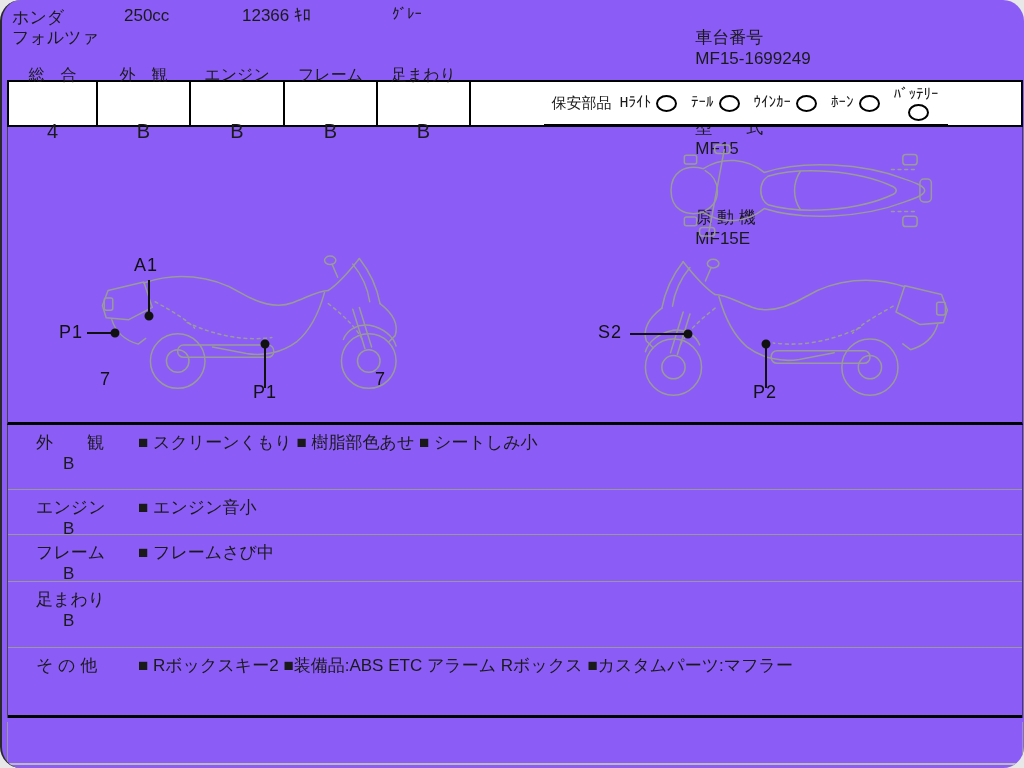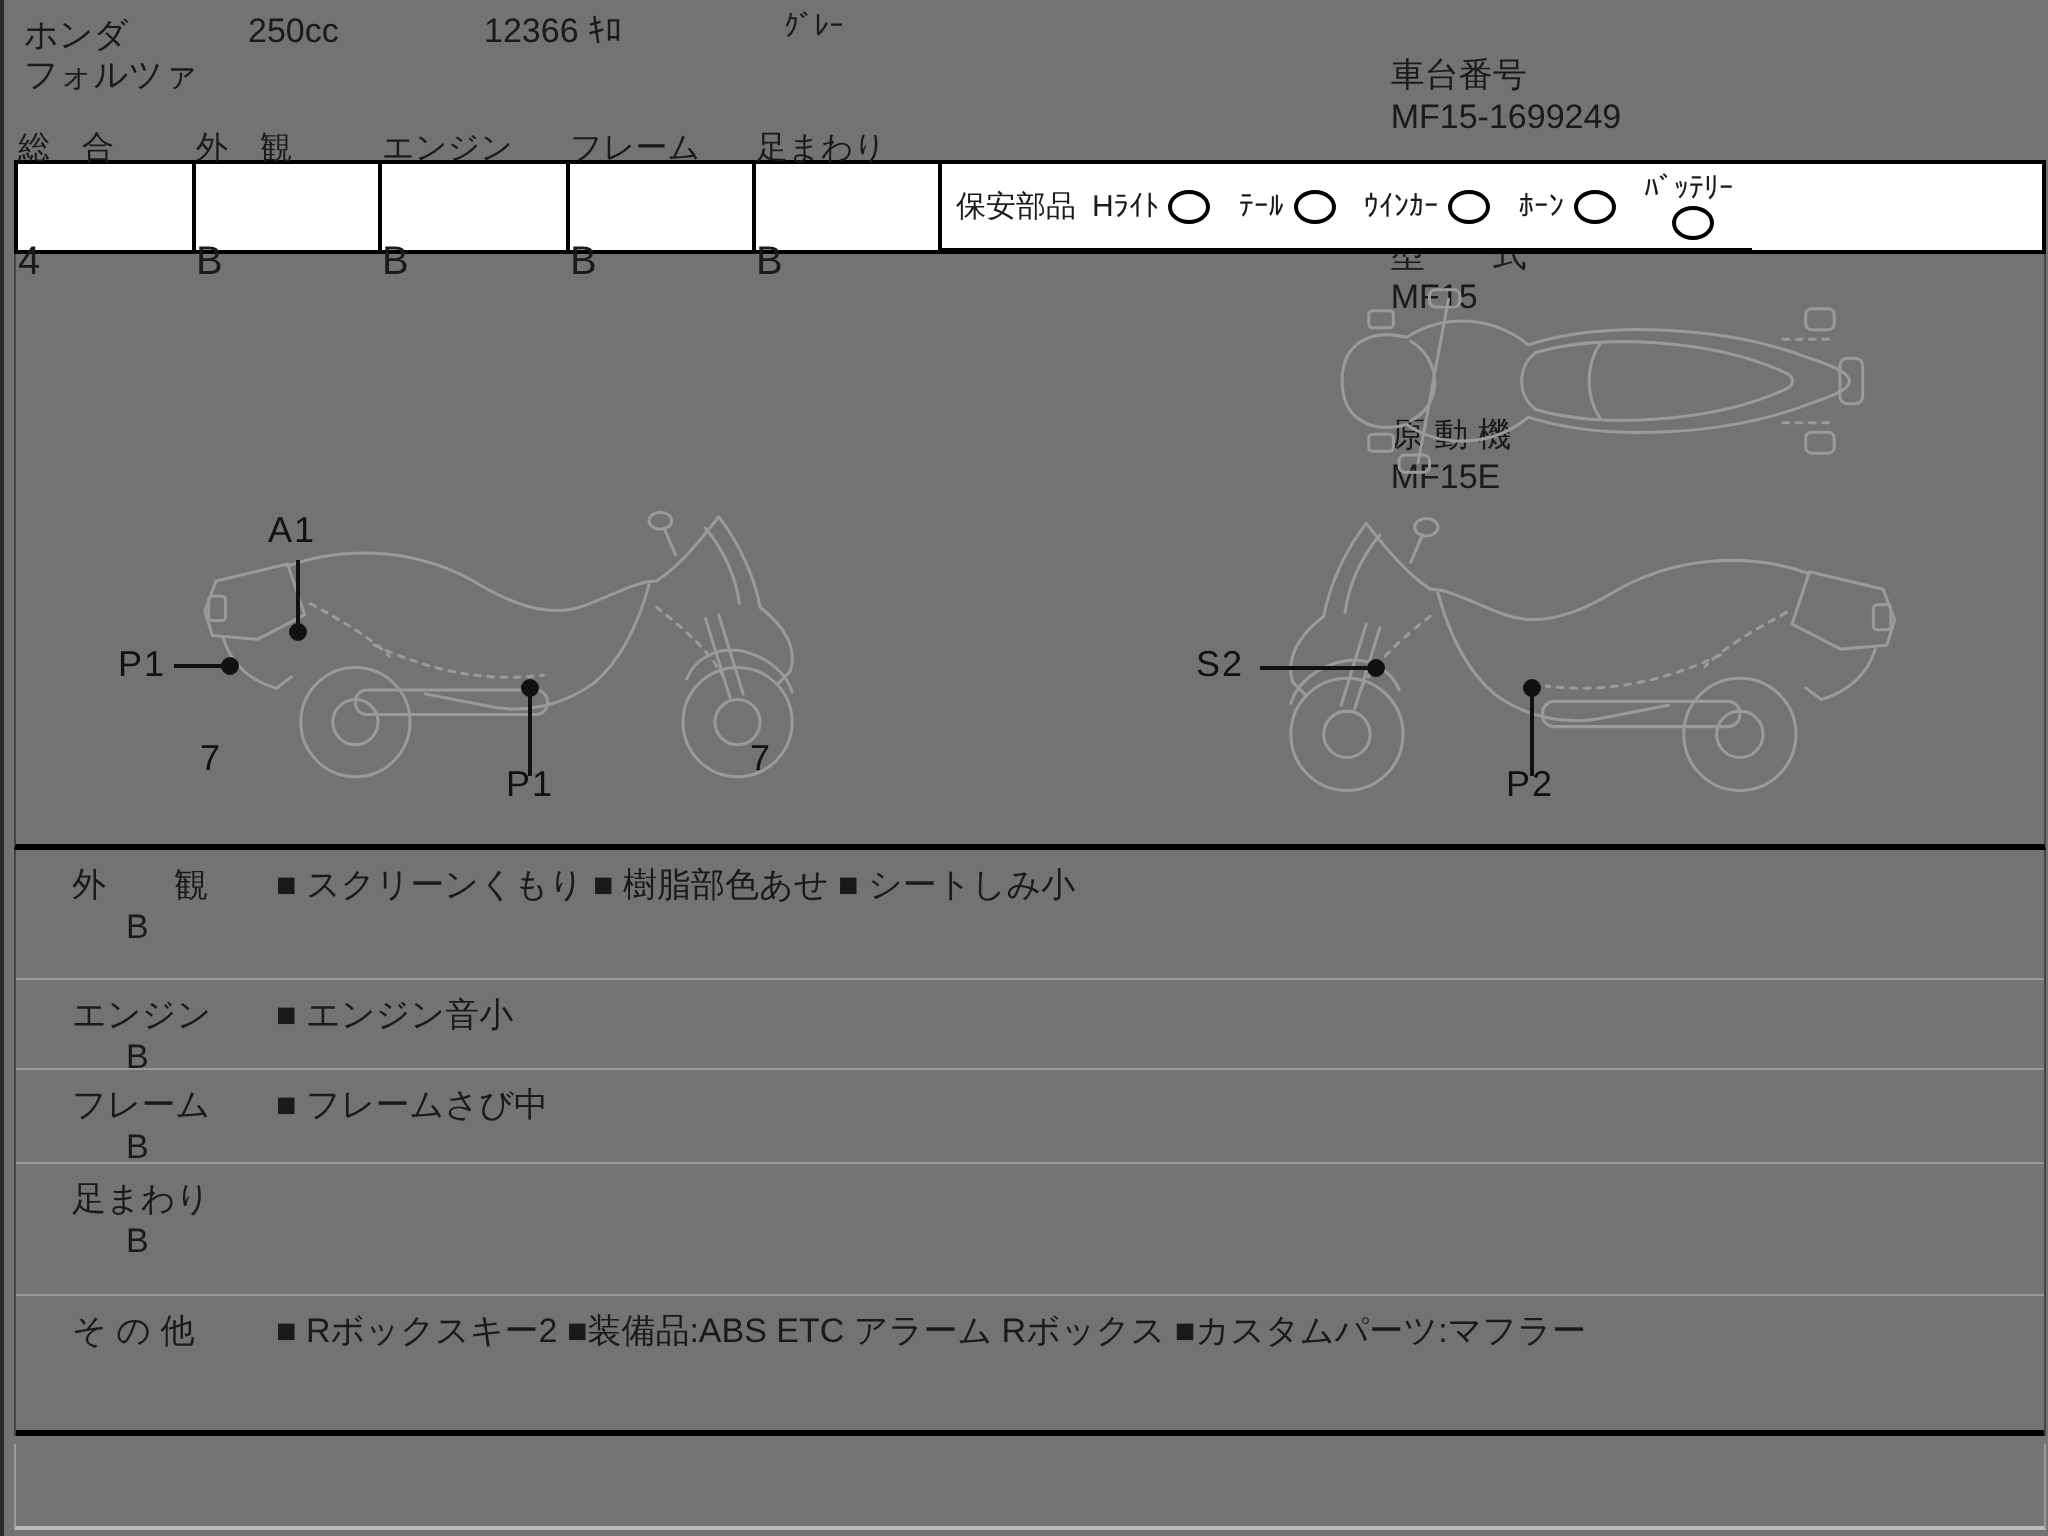--- a/index.html
+++ b/index.html
@@ -1,44 +1,44 @@
 <!DOCTYPE html>
 <html><head>
 <meta charset="utf-8">
 <title>Auction Sheet</title>
 <style>
   html,body{margin:0;padding:0;background:#e8e8e8;}
   .sheet{
-    position:relative;width:1024px;height:768px;background:#737373;
+    position:relative;width:1024px;height:768px;background:#8b5cf6;
     font-family:"Liberation Sans","DejaVu Sans",sans-serif;color:#1a1a1a;
-    overflow:hidden;border-left:2px solid #2a2a2a;box-sizing:border-box;
+    overflow:hidden;border-left:2px solid #2a2a2a;box-sizing:border-box;border-radius:21px;
   }
   .abs{position:absolute;}
   
   .hdr-txt{font-size:17px;white-space:pre;}
   .hdr-sm{font-size:15px;}
   
   .rate-table{
     left:5px;top:80px;width:1016px;height:47px;display:flex;
     border:2px solid #000;box-sizing:border-box;background:#fff;
   }
   .rate-cell{
     border-right:2px solid #000;box-sizing:border-box;
-    display:flex;flex-direction:column;align-items:flex-start;justify-content:center;gap:36px;
+    display:flex;flex-direction:column;align-items:center;justify-content:center;gap:36px;
   }
   .rate-cell .lbl{font-size:16px;line-height:18px;}
   .rate-cell .val{font-size:20px;line-height:22px;}
   .w0{width:89px;}.w1{width:93px;}.w2{width:94px;}.w3{width:93px;}.w4{width:93px;}
   .safety-cell{flex:1;display:flex;flex-direction:column;border-right:none;}
   .safety-row{
     flex:1;display:flex;align-items:center;padding-left:7px;
     font-size:15px;border-bottom:1px solid #000;box-sizing:border-box;white-space:pre;
   }
   .safety-row.last{border-bottom:none;}
-  .safety-item{display:flex;align-items:center;margin-right:14px;}
+  .safety-item{display:flex;align-items:center;margin-right:14px;font-family:Liberation Mono, monospace;}
   .safety-item .nm{margin-right:5px;}
   .circ{
     display:inline-block;width:17px;height:13px;border:2px solid #000;border-radius:50%;
   }
   .safety-label{margin-right:8px;}
   .key-label{margin-right:24px;}
   
   .diagram-box{
     left:5px;top:127px;width:1016px;height:298px;
     border-left:1px solid #444;border-right:1px solid #444;border-bottom:3px solid #000;

